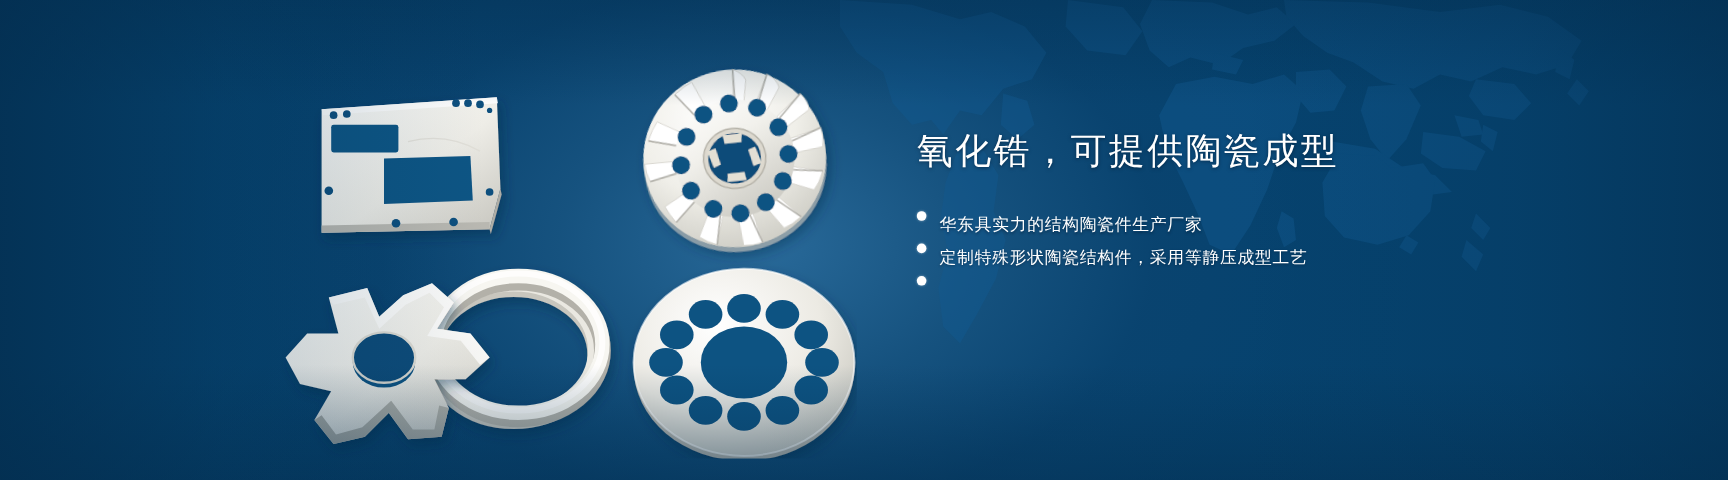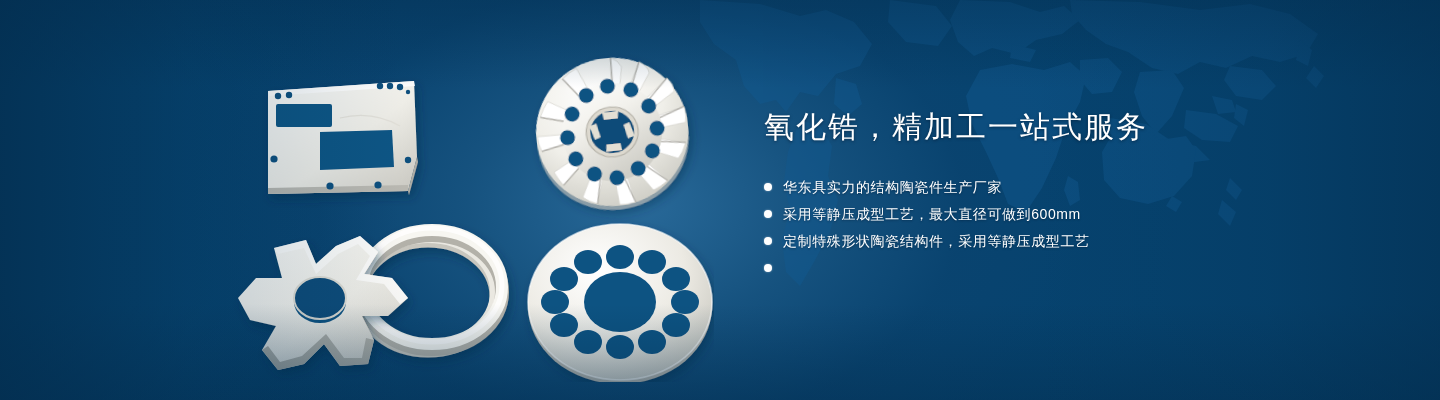--- a/index.html
+++ b/index.html
@@ -66,21 +66,20 @@
     font-weight:400;
     text-shadow:0 1px 3px rgba(0,20,40,.55);
     white-space:nowrap;
   }
   .bullets{
     list-style:none;
     margin-top:30px;
   }
   .bullets li{
     display:flex;
-    align-items:center;
     height:22px;
     margin-bottom:5px;
   }
   .dot{
     flex:0 0 auto;
     width:8px; height:8px;
     border-radius:50%;
     background:#ffffff;
     margin-right:11px;
     box-shadow:0 0 2px rgba(255,255,255,.5);
@@ -315,30 +314,26 @@
           <ellipse cx="60" cy="36" rx="14" ry="12"></ellipse>
         </g>
         <ellipse cx="92" cy="76" rx="92" ry="78" fill="none" stroke="#ffffff" stroke-width="1.6" opacity=".6"></ellipse>
       </g>
     </svg>
   </div>
 
   <div class="bg-vignette"></div>
 
   <div class="copy">
-    <h1 class="headline">氧化锆，精加工一站式服务</h1>
+    <h1 class="headline">氧化锆，可提供陶瓷成型</h1>
 
     <ul class="bullets">
       <li>
         <span class="dot"></span>
         <span class="bullet-text">华东具实力的结构陶瓷件生产厂家</span>
-      </li>
-      <li>
-        <span class="dot"></span>
-        <span class="bullet-text">采用等静压成型工艺，最大直径可做到600mm</span>
       </li>
       <li>
         <span class="dot"></span>
         <span class="bullet-text">定制特殊形状陶瓷结构件，采用等静压成型工艺</span>
       </li>
       <li>
         <span class="dot"></span>
       </li>
     </ul>
   </div>

